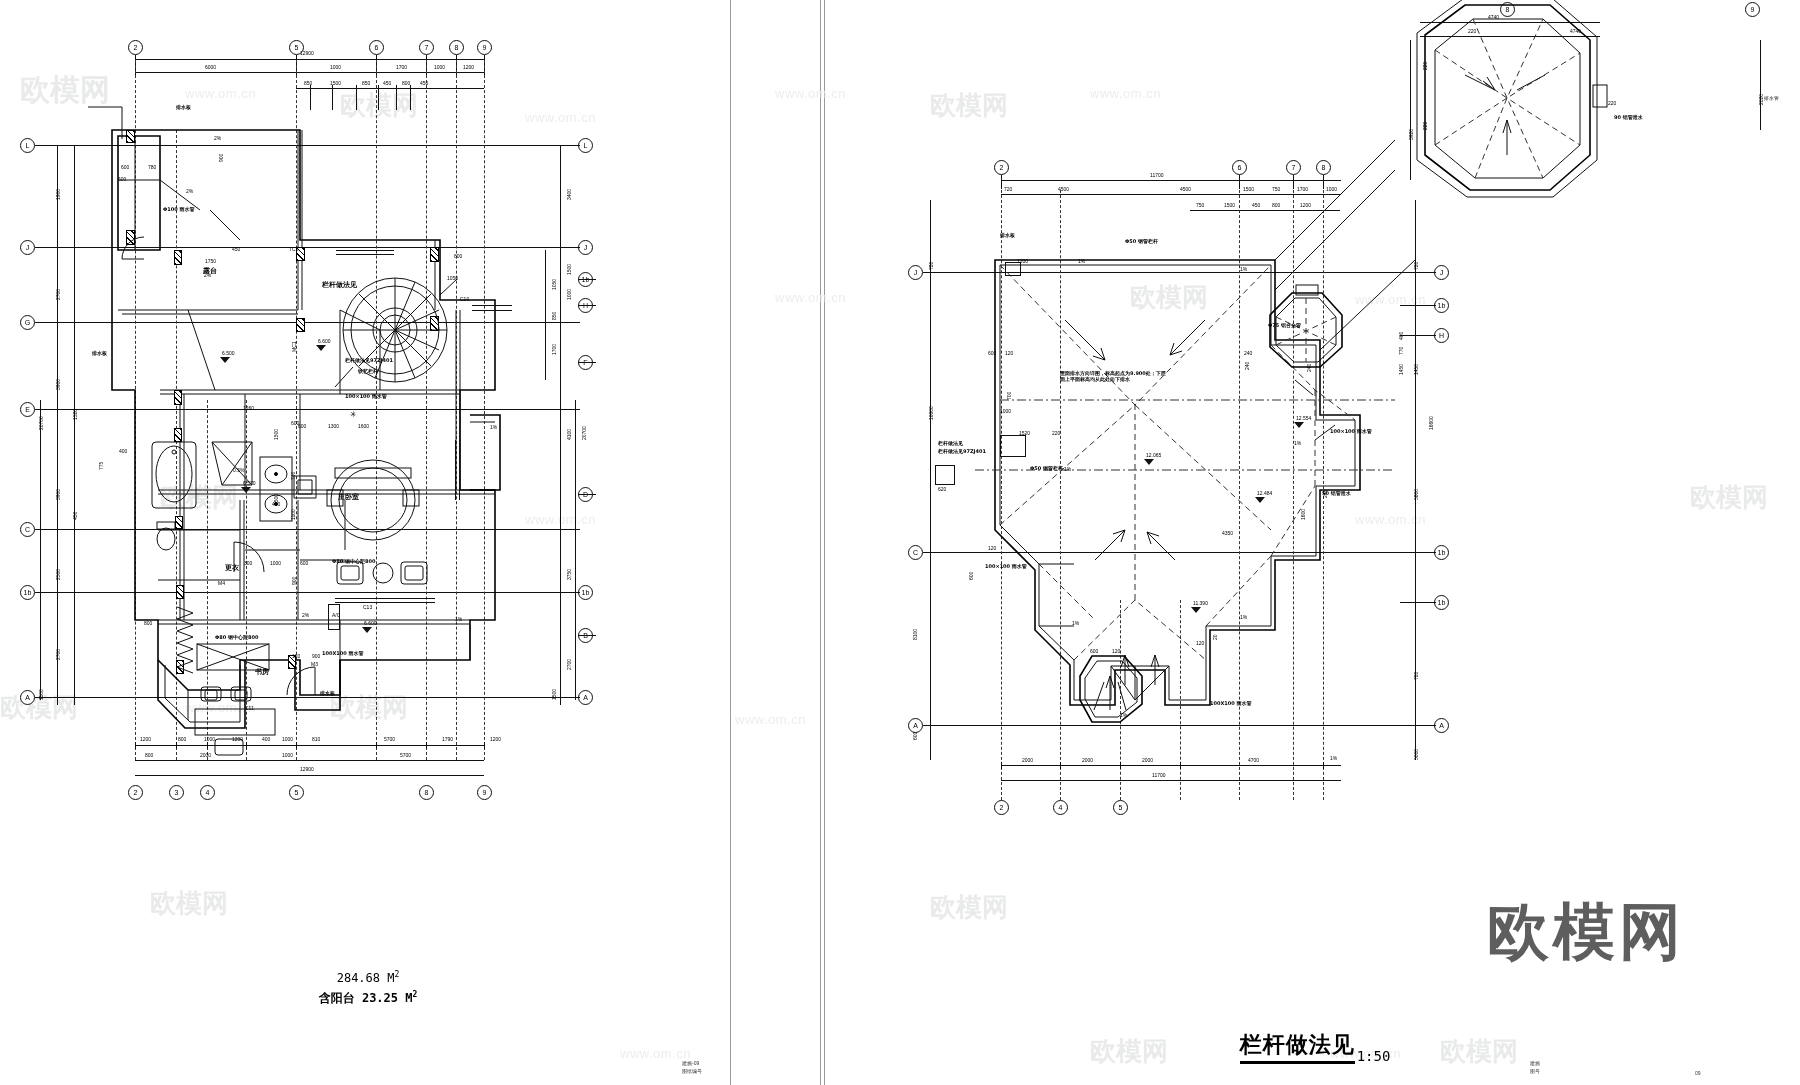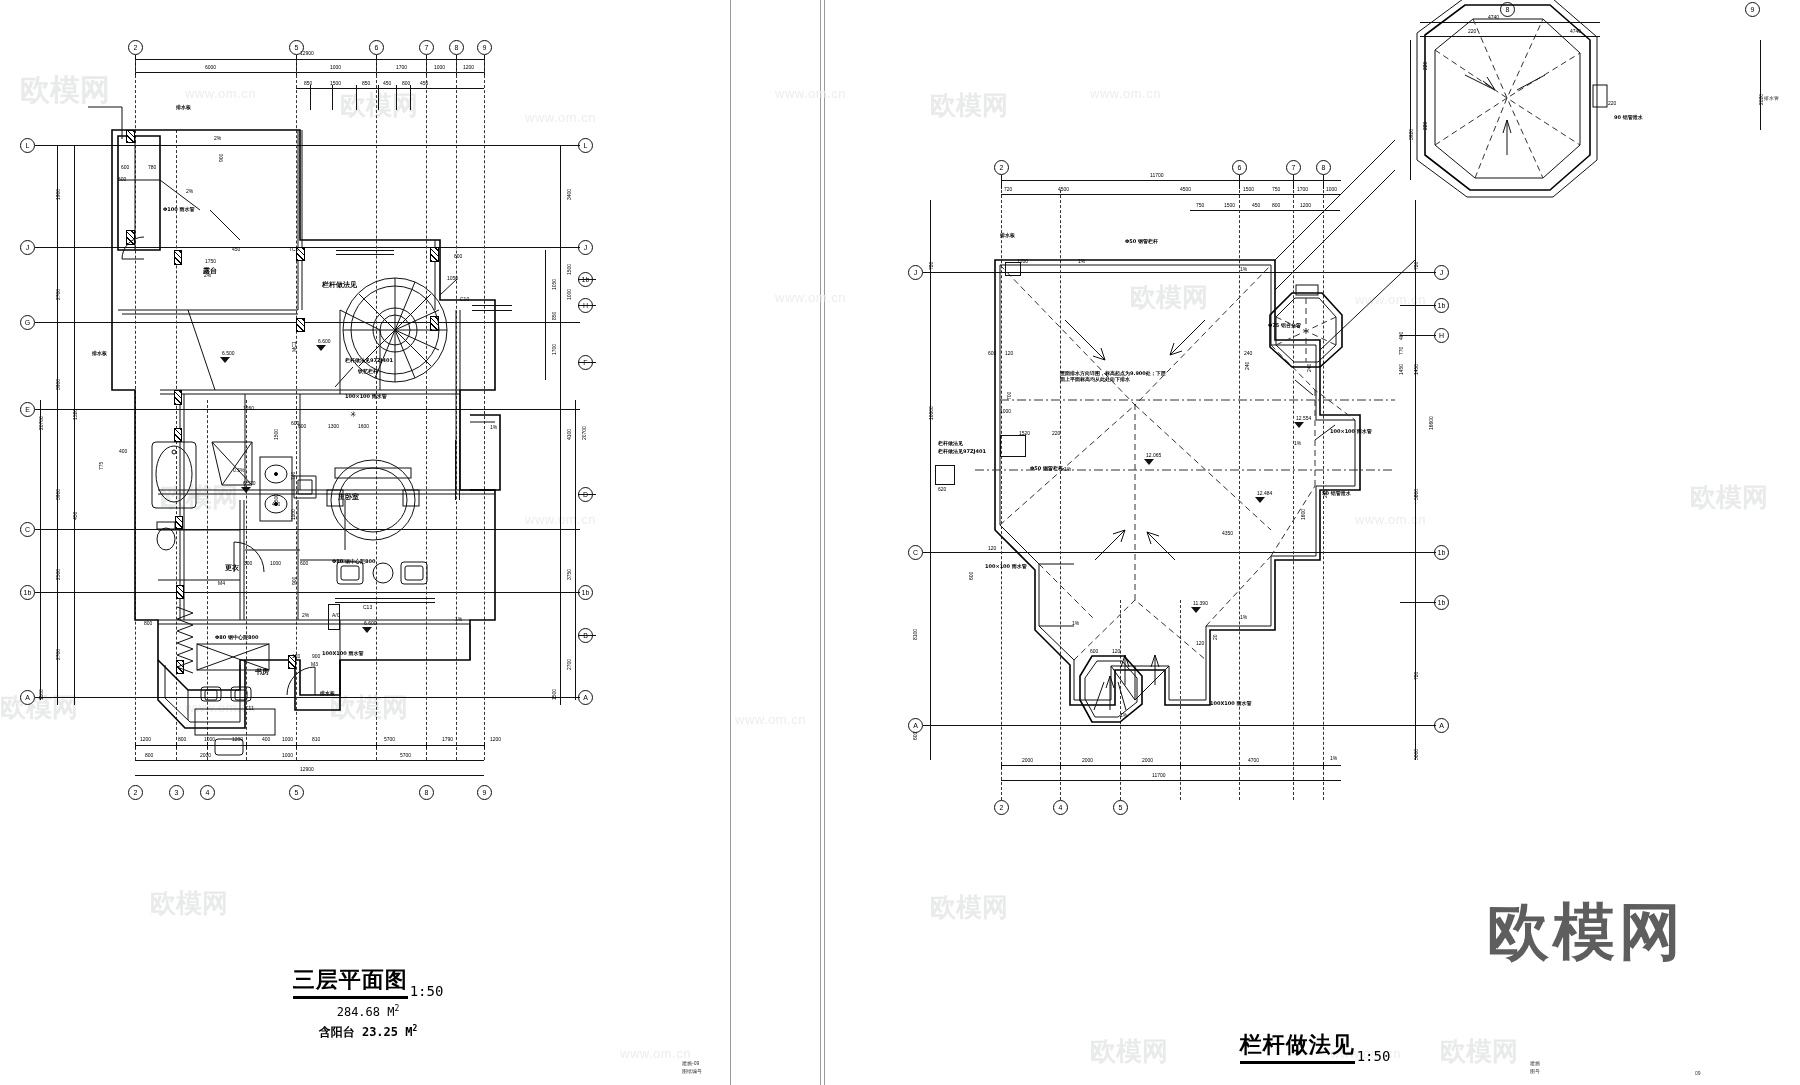--- a/index.html
+++ b/index.html
@@ -499,23 +499,20 @@
       <div class="tick" style="left:484px;top:742px"></div>
 
     <div class="bub" style="left:128px;top:785px">2</div>
     <div class="bub" style="left:169px;top:785px">3</div>
     <div class="bub" style="left:200px;top:785px">4</div>
     <div class="bub" style="left:289px;top:785px">5</div>
     <div class="bub" style="left:419px;top:785px">8</div>
     <div class="bub" style="left:477px;top:785px">9</div>
 
     <div class="title-wrap" style="left:218px;top:965px;width:300px">
-      <div>
-        <span class="title-main">三层平面图</span><span class="title-scale">1:50</span>
-      </div>
       <div class="title-sub">
         <span>284.68 M</span><span class="sup">2</span>
       </div>
       <div class="title-sub cn">
         <span>含阳台 23.25 M</span><span class="sup">2</span>
       </div>
     </div>
   </div>
 
   <div>

